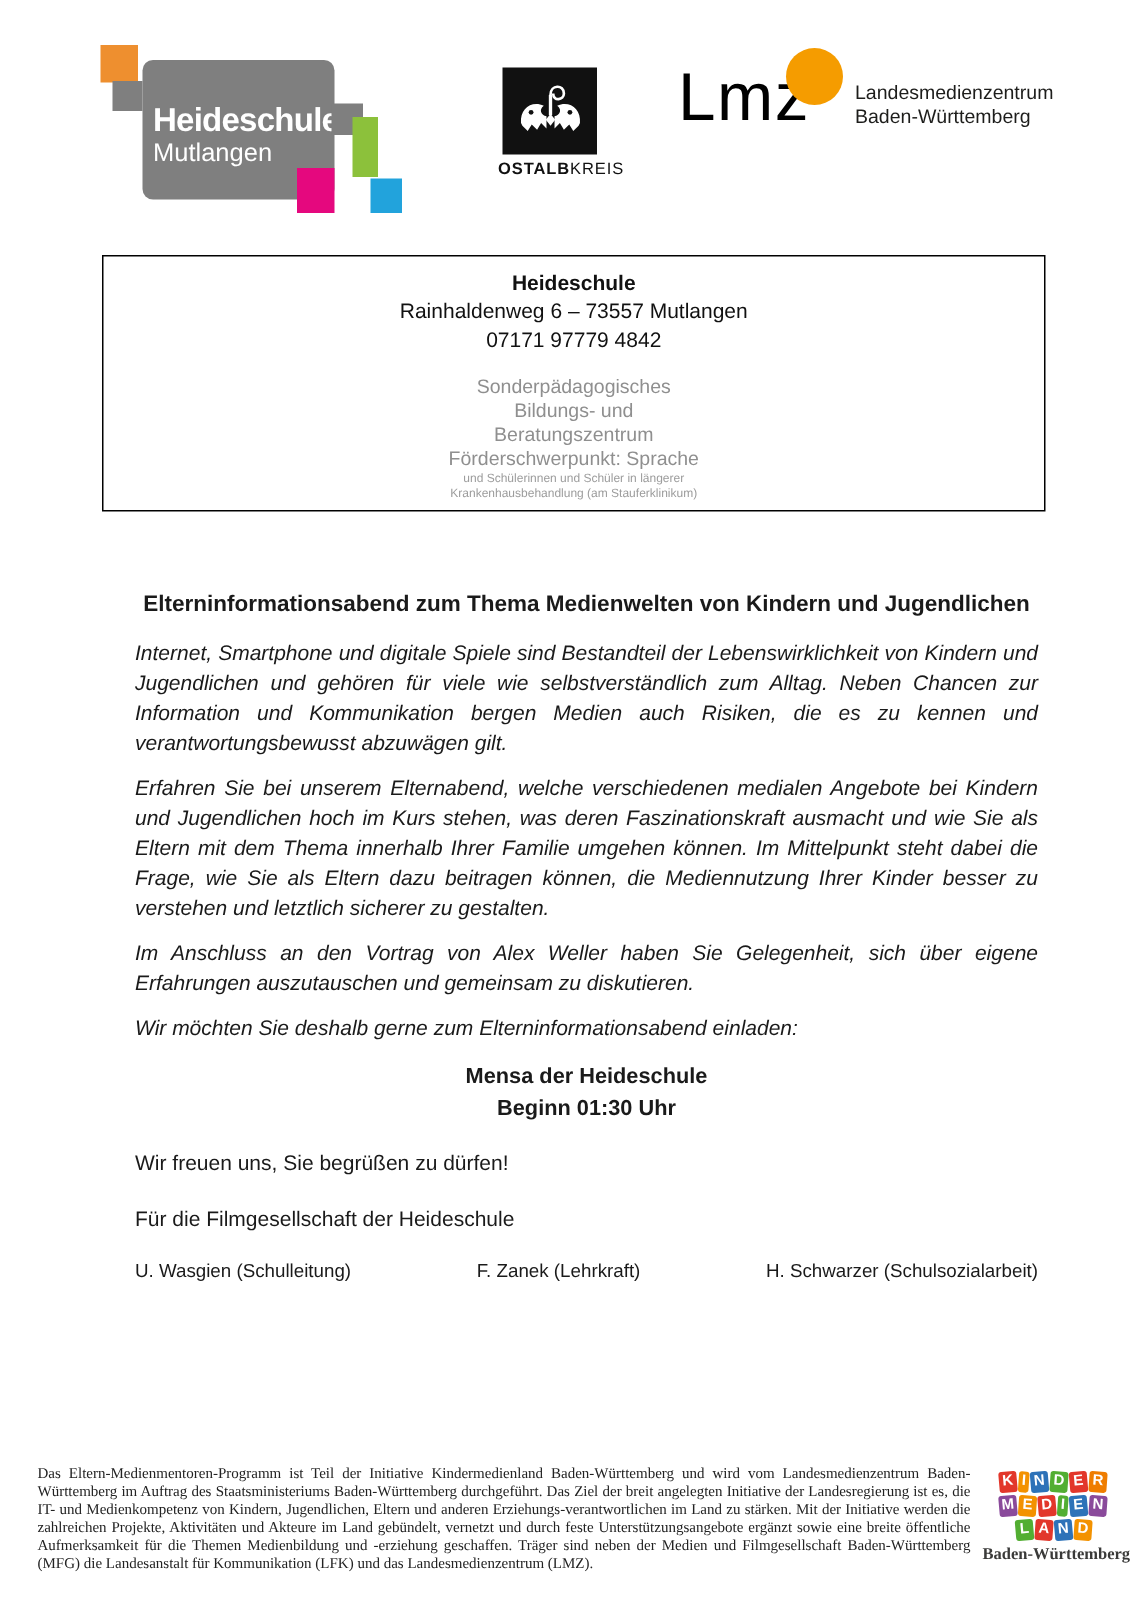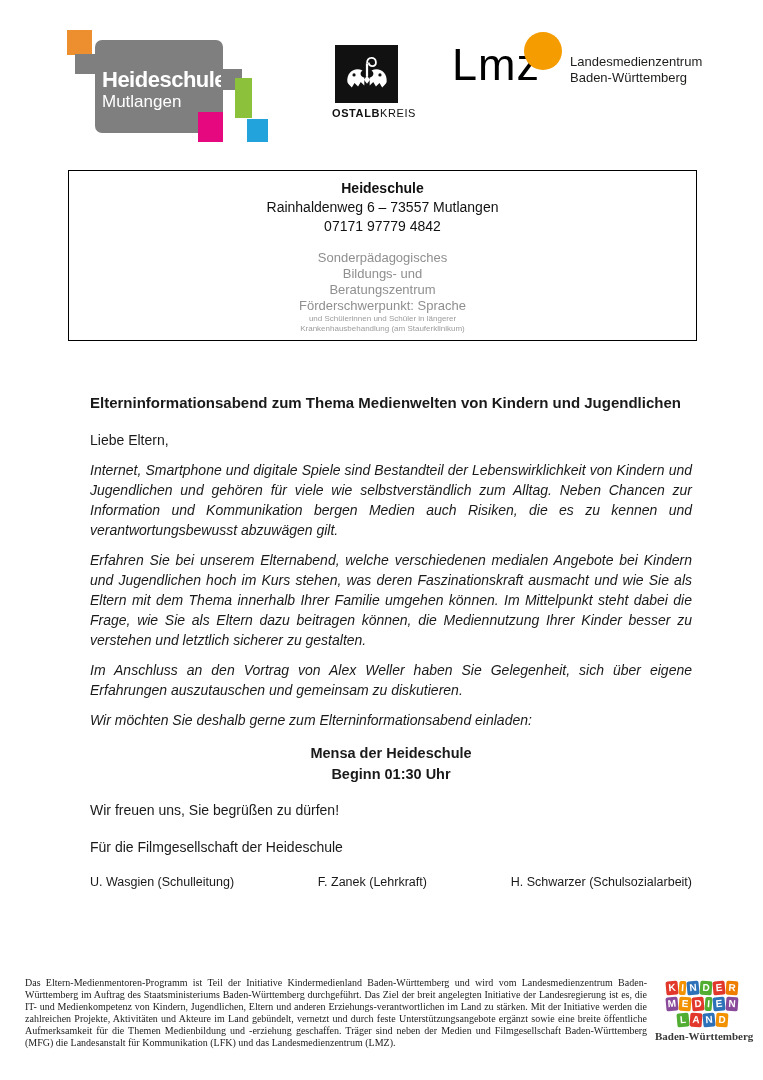--- a/index.html
+++ b/index.html
@@ -37,21 +37,21 @@
             border:1px solid #000;box-sizing:border-box;text-align:center;padding-top:8px;}
   .addr-black{font-size:14px;line-height:19px;color:#111;}
   .addr-bold{font-weight:bold;}
   .addr-gap{height:14px;}
   .addr-gray{font-size:13px;line-height:16px;color:#8f8f8f;}
   .addr-gray-b{font-weight:normal;}
   .addr-small{font-size:8px;line-height:10px;color:#9c9c9c;}
 
   
   .letter{position:absolute;left:90px;top:391px;width:602px;font-size:14px;line-height:20px;}
-  .letter h1{font-size:15px;line-height:24px;font-weight:bold;text-align:left;margin:0;}
+  .letter h1{font-size:15px;line-height:24px;font-weight:bold;text-align:center;margin:0;}
   .salutation{margin:15px 0 0;}
   .para{margin:10px 0 0;text-align:justify;font-style:italic;}
   .event{margin-top:13px;text-align:center;font-weight:bold;font-size:14.5px;line-height:21px;}
   .closing{margin:15px 0 0;}
   .signoff{margin:17px 0 0;}
   .sigs{margin-top:15px;display:flex;justify-content:space-between;font-size:12.5px;}
   .sigs span{white-space:nowrap;}
 
   
   .fine{position:absolute;left:25px;top:977px;width:622px;margin:0;
@@ -121,21 +121,20 @@
     <div class="addr-gray">Sonderpädagogisches</div>
     <div class="addr-gray addr-gray-b">Bildungs- und</div>
     <div class="addr-gray addr-gray-b">Beratungszentrum</div>
     <div class="addr-gray">Förderschwerpunkt: Sprache</div>
     <div class="addr-small">und Schülerinnen und Schüler in längerer</div>
     <div class="addr-small">Krankenhausbehandlung (am Stauferklinikum)</div>
   </section>
 
   <main class="letter">
     <h1>Elterninformationsabend zum Thema Medienwelten von Kindern und Jugendlichen</h1>
-    <p class="salutation">Liebe Eltern,</p>
     <p class="para">Internet, Smartphone und digitale Spiele sind Bestandteil der Lebenswirklichkeit von Kindern und Jugendlichen und gehören für viele wie selbstverständlich zum Alltag. Neben Chancen zur Information und Kommunikation bergen Medien auch Risiken, die es zu kennen und verantwortungsbewusst abzuwägen gilt.</p>
     <p class="para">Erfahren Sie bei unserem Elternabend, welche verschiedenen medialen Angebote bei Kindern und Jugendlichen hoch im Kurs stehen, was deren Faszinationskraft ausmacht und wie Sie als Eltern mit dem Thema innerhalb Ihrer Familie umgehen können. Im Mittelpunkt steht dabei die Frage, wie Sie als Eltern dazu beitragen können, die Mediennutzung Ihrer Kinder besser zu verstehen und letztlich sicherer zu gestalten.</p>
     <p class="para">Im Anschluss an den Vortrag von Alex Weller haben Sie Gelegenheit, sich über eigene Erfahrungen auszutauschen und gemeinsam zu diskutieren.</p>
     <p class="para">Wir möchten Sie deshalb gerne zum Elterninformationsabend einladen:</p>
     <div class="event">
       <div>Mensa der Heideschule</div>
       <div>Beginn 01:30 Uhr</div>
     </div>
     <p class="closing">Wir freuen uns, Sie begrüßen zu dürfen!</p>
     <p class="signoff">Für die Filmgesellschaft der Heideschule</p>

